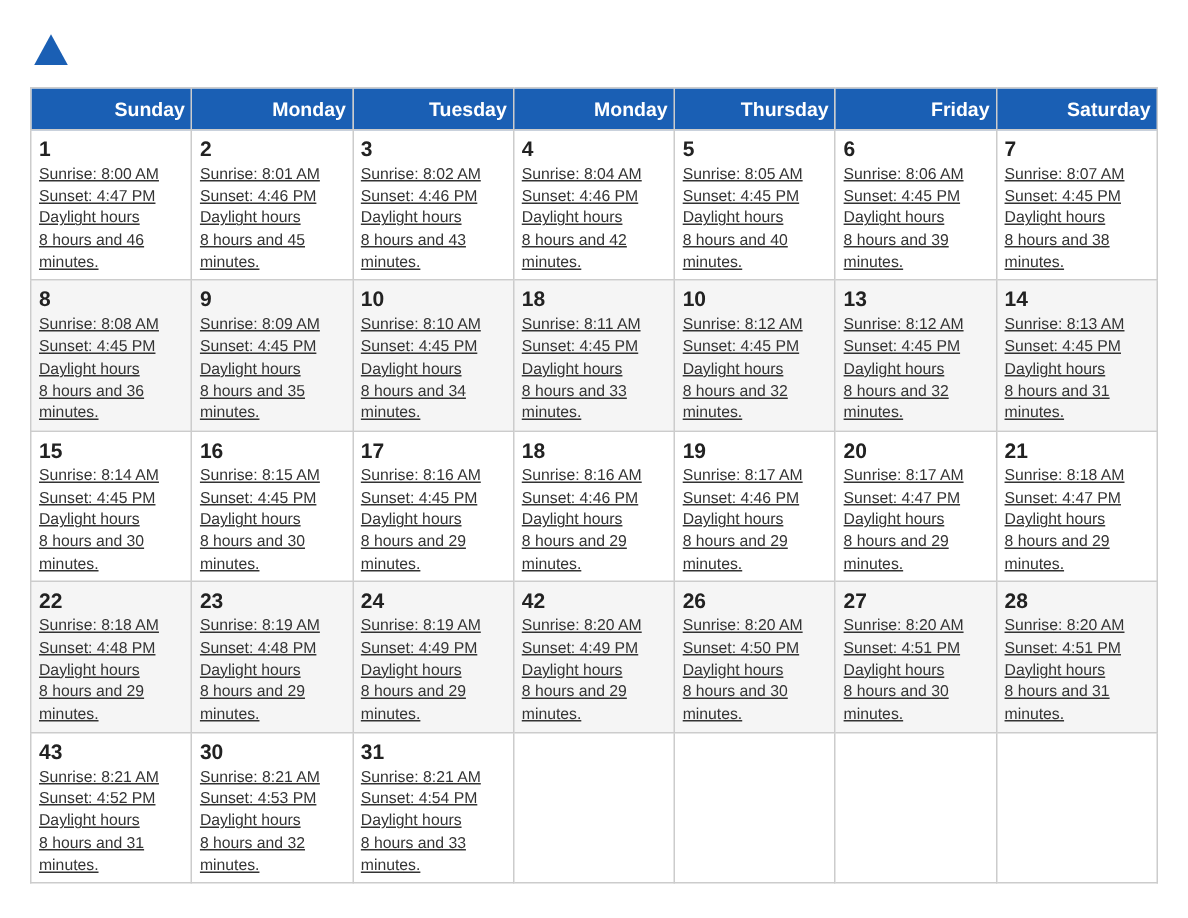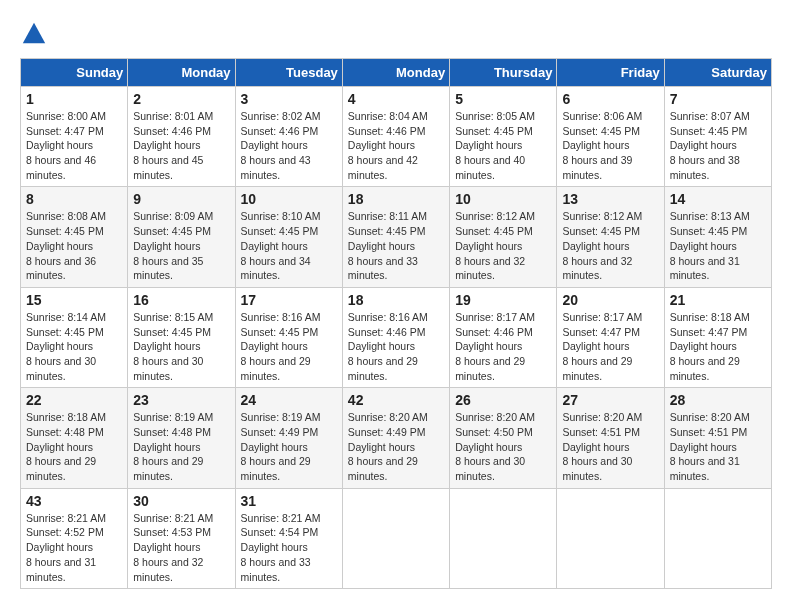--- a/index.html
+++ b/index.html
@@ -75,20 +75,21 @@
       font-size: 14px;
       font-weight: bold;
       color: #222;
       display: block;
       margin-bottom: 2px;
     }
     .day-detail {
       color: #333;
       font-size: 10.5px;
       line-height: 1.4;
+      text-decoration: underline;
     }
     .empty-cell {
       background: #f9f9f9;
     }
   </style>
 </head>
 <body>
 
 <div class="header-area">
   <div class="logo">

